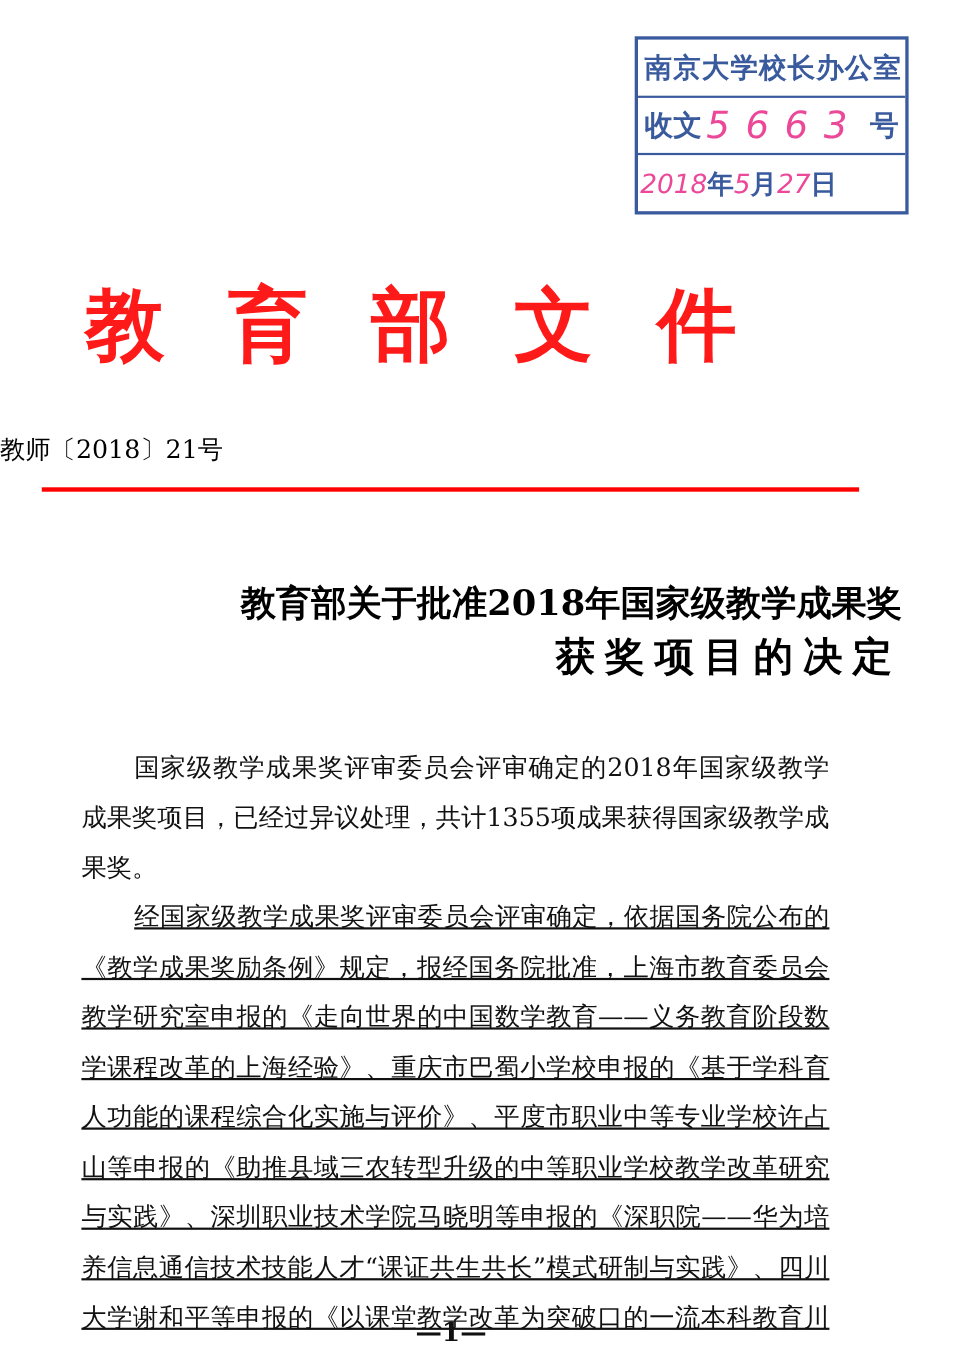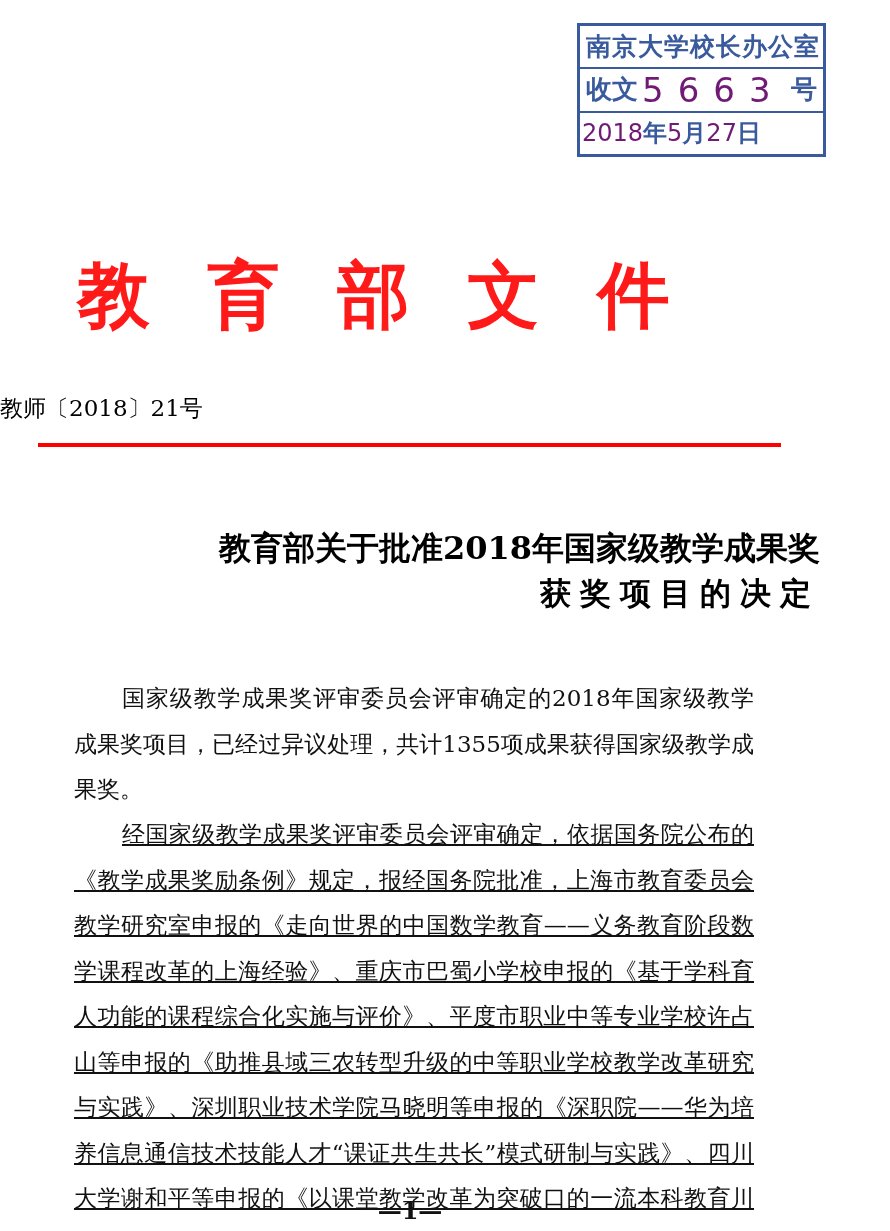--- a/index.html
+++ b/index.html
@@ -2,36 +2,36 @@
 <html><head>
 <meta charset="utf-8">
 <style>
   html, body { margin: 0; padding: 0; background: #ffffff; }
   body {
     width: 890px; height: 1231px; position: relative; overflow: hidden;
     font-family: "DejaVu Serif", "Liberation Serif", serif;
     color: #111;
   }
   .stamp {
-    position: absolute; left: 577px; top: 23px; width: 249px; height: 134px;
+    position: absolute; left: 577px; top: 33px; width: 249px; height: 162px;
     border: 3px solid #3a5a9e; box-sizing: border-box;
     color: #3a5a9e;
     display: flex; flex-direction: column;
   }
   .stamp-row {
     flex: 1; border-bottom: 2px solid #3a5a9e;
     display: flex; align-items: center; padding: 0 6px;
     font-family: "DejaVu Sans", sans-serif; font-weight: bold; font-size: 26px;
     white-space: nowrap; overflow: hidden;
   }
   .stamp-row:last-child { border-bottom: none; }
   .stamp-row.org { letter-spacing: 1px; font-size: 25px; }
   .hw {
-    font-family: "DejaVu Sans", sans-serif; font-weight: normal;
-    color: #701a75; font-size: 34px;
+    font-family: "DejaVu Sans", sans-serif; font-style: italic; font-weight: normal;
+    color: #ec4899; font-size: 34px;
   }
   .stamp-row .num { letter-spacing: 14px; margin-left: 4px; }
   .stamp-row .hao { margin-left: auto; }
   .stamp-row.date { padding: 0 2px; font-size: 24px; }
   .stamp-row.date .hw { font-size: 24px; }
 
   .doc-header {
     position: absolute; left: 0; right: 0; top: 248px; text-align: center;
     color: #ff1a1a; font-family: "DejaVu Serif", serif; font-weight: bold;
     font-size: 72px; letter-spacing: 58px; padding-left: 10px;
@@ -43,21 +43,21 @@
   }
   .red-line {
     position: absolute; left: 38px; top: 443px; width: 743px; height: 4px;
     background: #ff0000;
   }
   .title {
     position: absolute; left: 0; width: 820px; text-align: right;
     font-family: "DejaVu Serif", serif; font-weight: bold; color: #000;
   }
   .title.l1 { top: 527px; font-size: 32px; }
-  .title.l2 { top: 573px; font-size: 31px; letter-spacing: 9px; }
+  .title.l2 { top: 573px; font-size: 36px; letter-spacing: 9px; }
 
   .body-text {
     position: absolute; left: 58px; width: 712px;
     font-size: 23px; line-height: 45.5px; color: #111;
   }
   .body-text p { margin: 16px; text-indent: 48px; text-align: justify; }
   .p1 { top: 660px; }
   .p2 { top: 796px; text-decoration: underline; }
   .page-num {
     position: absolute; top: 1196px; left: 0; width: 820px; text-align: center;

